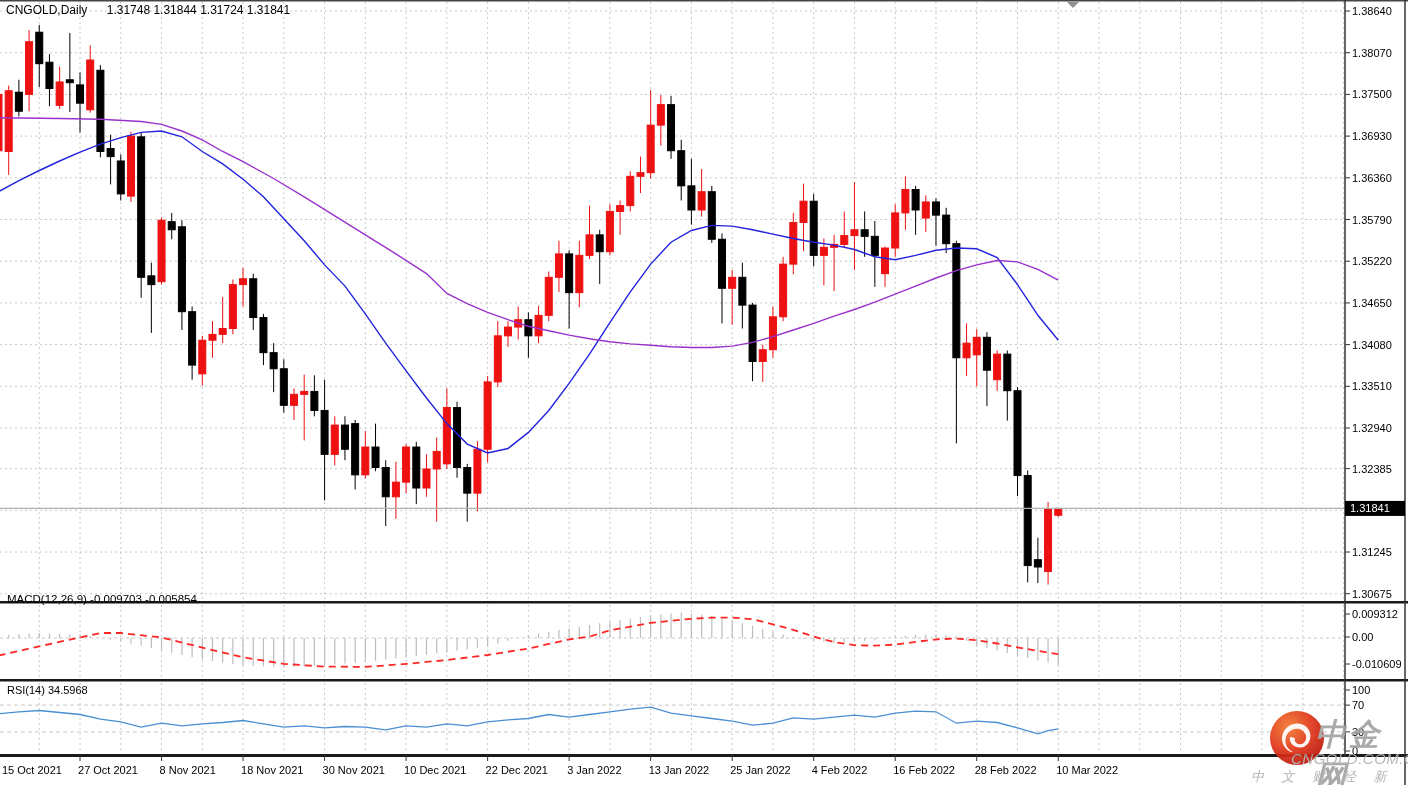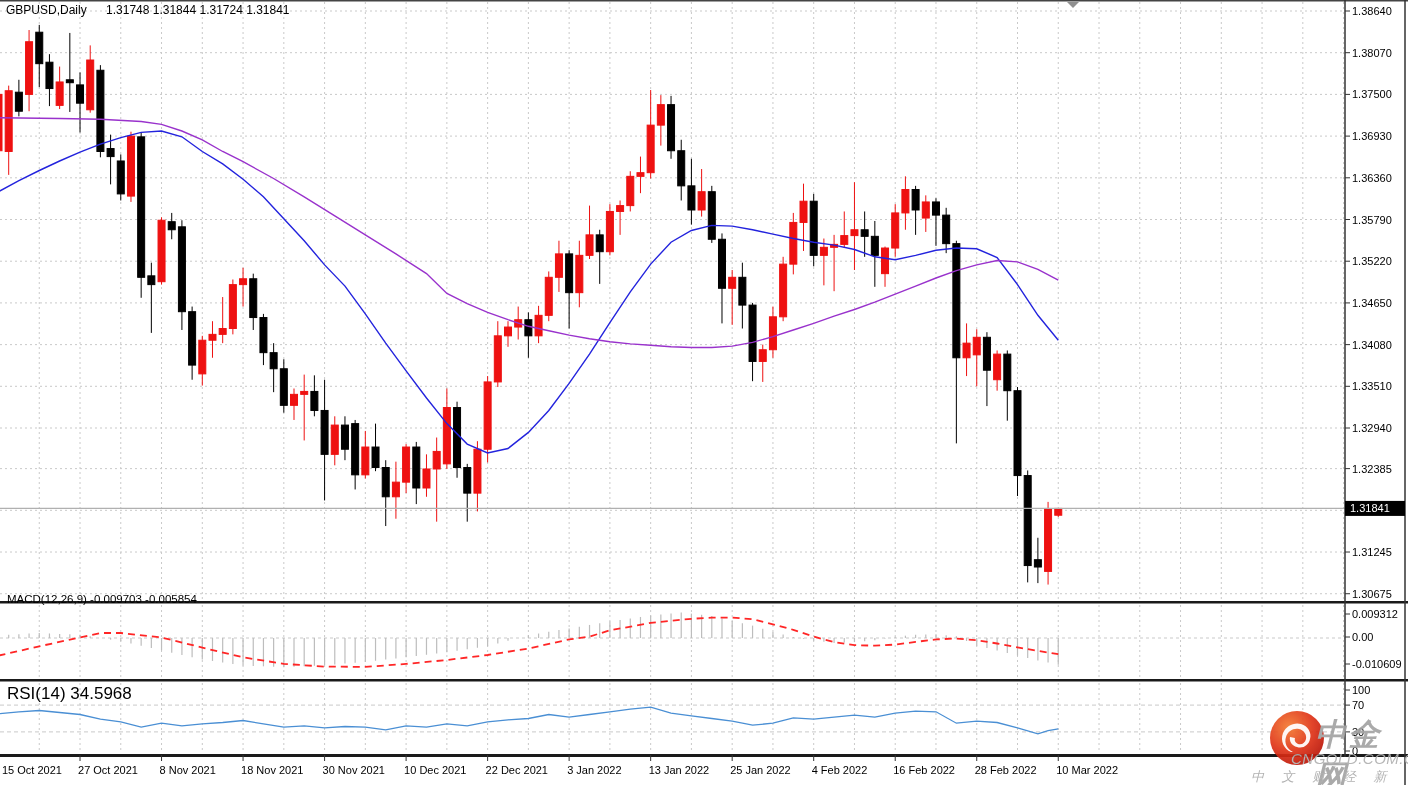--- a/index.html
+++ b/index.html
@@ -3,21 +3,21 @@
 <meta charset="utf-8">
 <style>
   html,body{margin:0;padding:0;background:#fff;}
   #stage{position:relative;width:1408px;height:785px;background:#ffffff;overflow:hidden;
          font-family:"Liberation Sans", sans-serif;}
   #chart-svg{position:absolute;left:0;top:0;}
   .overlay{position:absolute;color:#000;white-space:nowrap;}
   #title-line{left:6px;top:3px;font-size:12px;}
   #title-line .q{margin-left:16px;margin-top:46px;}
   #macd-label{left:7px;top:593px;font-size:11.5px;}
-  #rsi-label{left:7px;top:684px;font-size:17px;}
+  #rsi-label{left:7px;top:684px;font-size:11px;}
   #watermark{position:absolute;left:1243px;top:702px;width:165px;height:83px;opacity:.92;font-style:italic;}
   #wm-brand{position:absolute;left:72px;top:12px;font-size:31px;font-weight:bold;color:#a3a3a3;letter-spacing:2px;}
   #wm-domain{position:absolute;left:48px;top:48px;font-size:15px;color:#b0b0b0;letter-spacing:.5px;}
   #wm-tagline{position:absolute;left:8px;top:66px;font-size:13px;color:#acacac;letter-spacing:7px;}
 </style>
 </head>
 <body>
 
 <div id="stage">
   <svg id="chart-svg" width="1408" height="785">
@@ -559,21 +559,21 @@
         <text x="974.74" y="774" fill="#000" font-size="11" font-family="Liberation Sans, sans-serif">28 Feb 2022</text>
         <line x1="1058.26" y1="755" x2="1058.26" y2="761" stroke="#333"></line>
         <text x="1056.26" y="774" fill="#000" font-size="11" font-family="Liberation Sans, sans-serif">10 Mar 2022</text>
       </g>
       <g>
         <polygon points="1067,2 1079,2 1073,8" fill="#909090"></polygon>
       </g>
     </svg>
 
   <div id="title-line" class="overlay">
-    <span>GBPUSD,Daily</span>
+    <span>CNGOLD,Daily</span>
     <span class="q">1.31748 1.31844 1.31724 1.31841</span>
   </div>
 
   <div id="macd-label" class="overlay">MACD(12,26,9) -0.009703 -0.005854</div>
   <div id="rsi-label" class="overlay">RSI(14) 34.5968</div>
 
   <div id="watermark">
     <svg width="60" height="60" style="position:absolute;left:24px;top:6px;">
       <defs>
         <radialGradient id="lg" cx="35%" cy="30%" r="80%">

